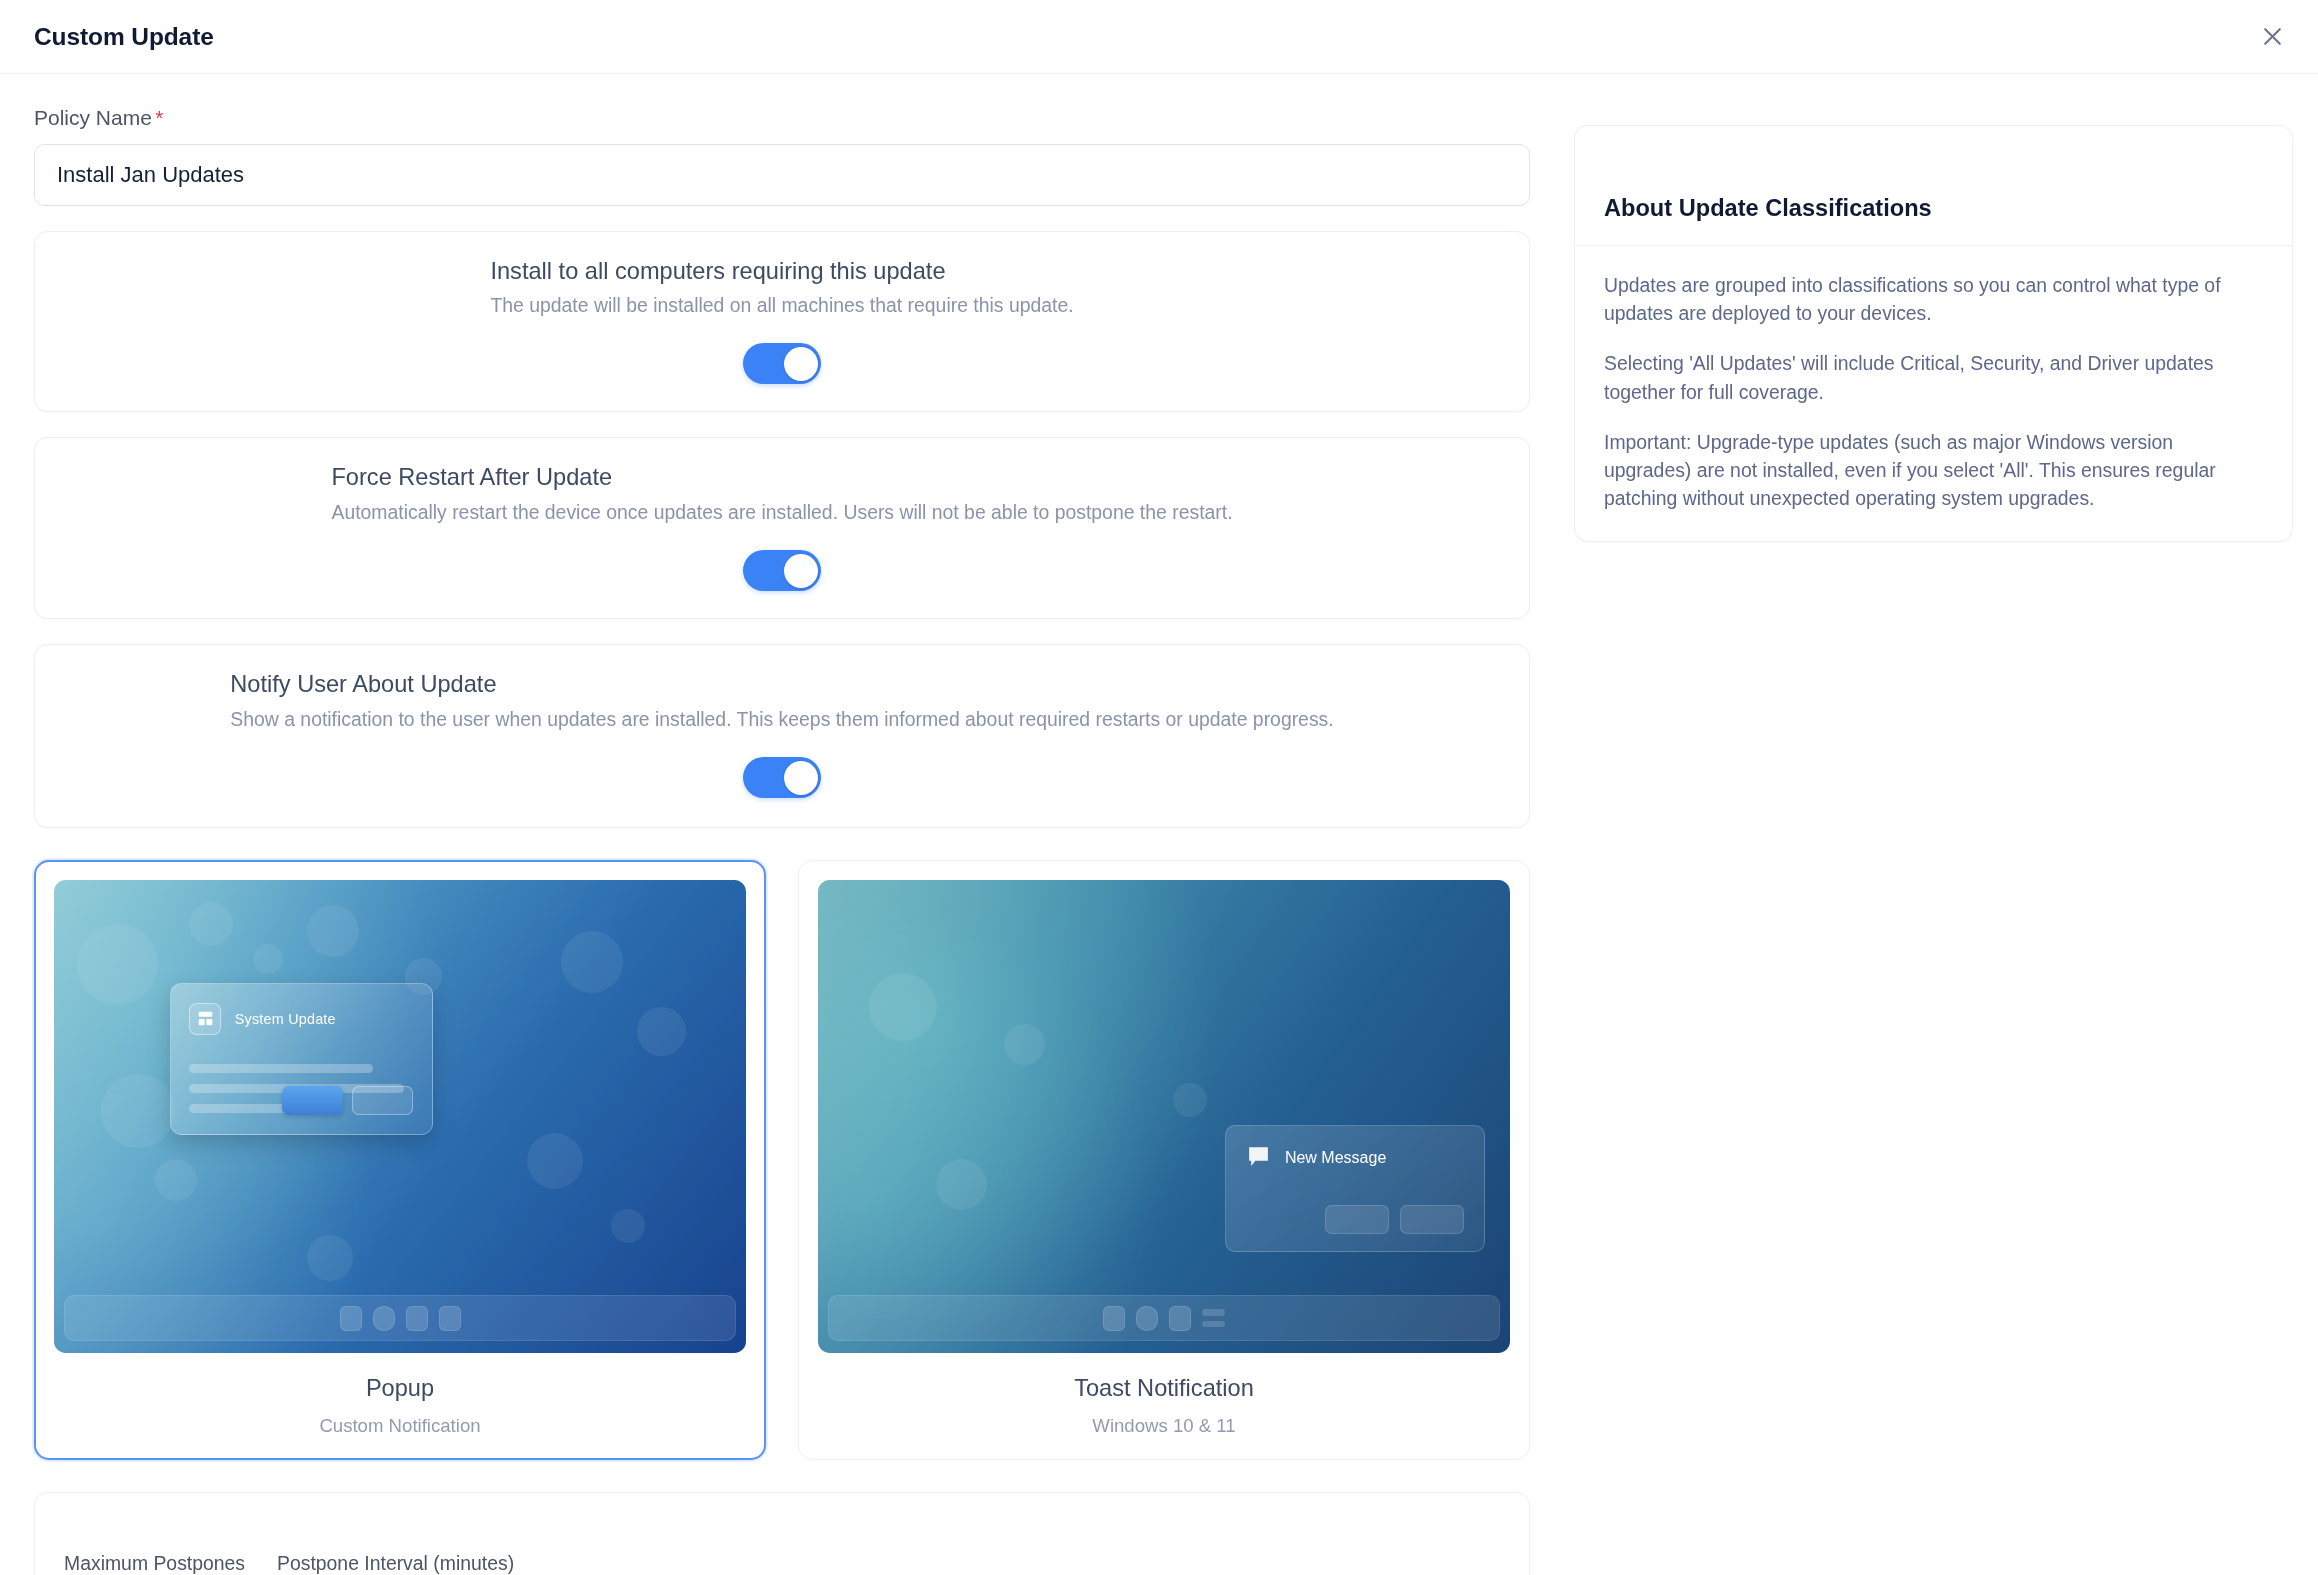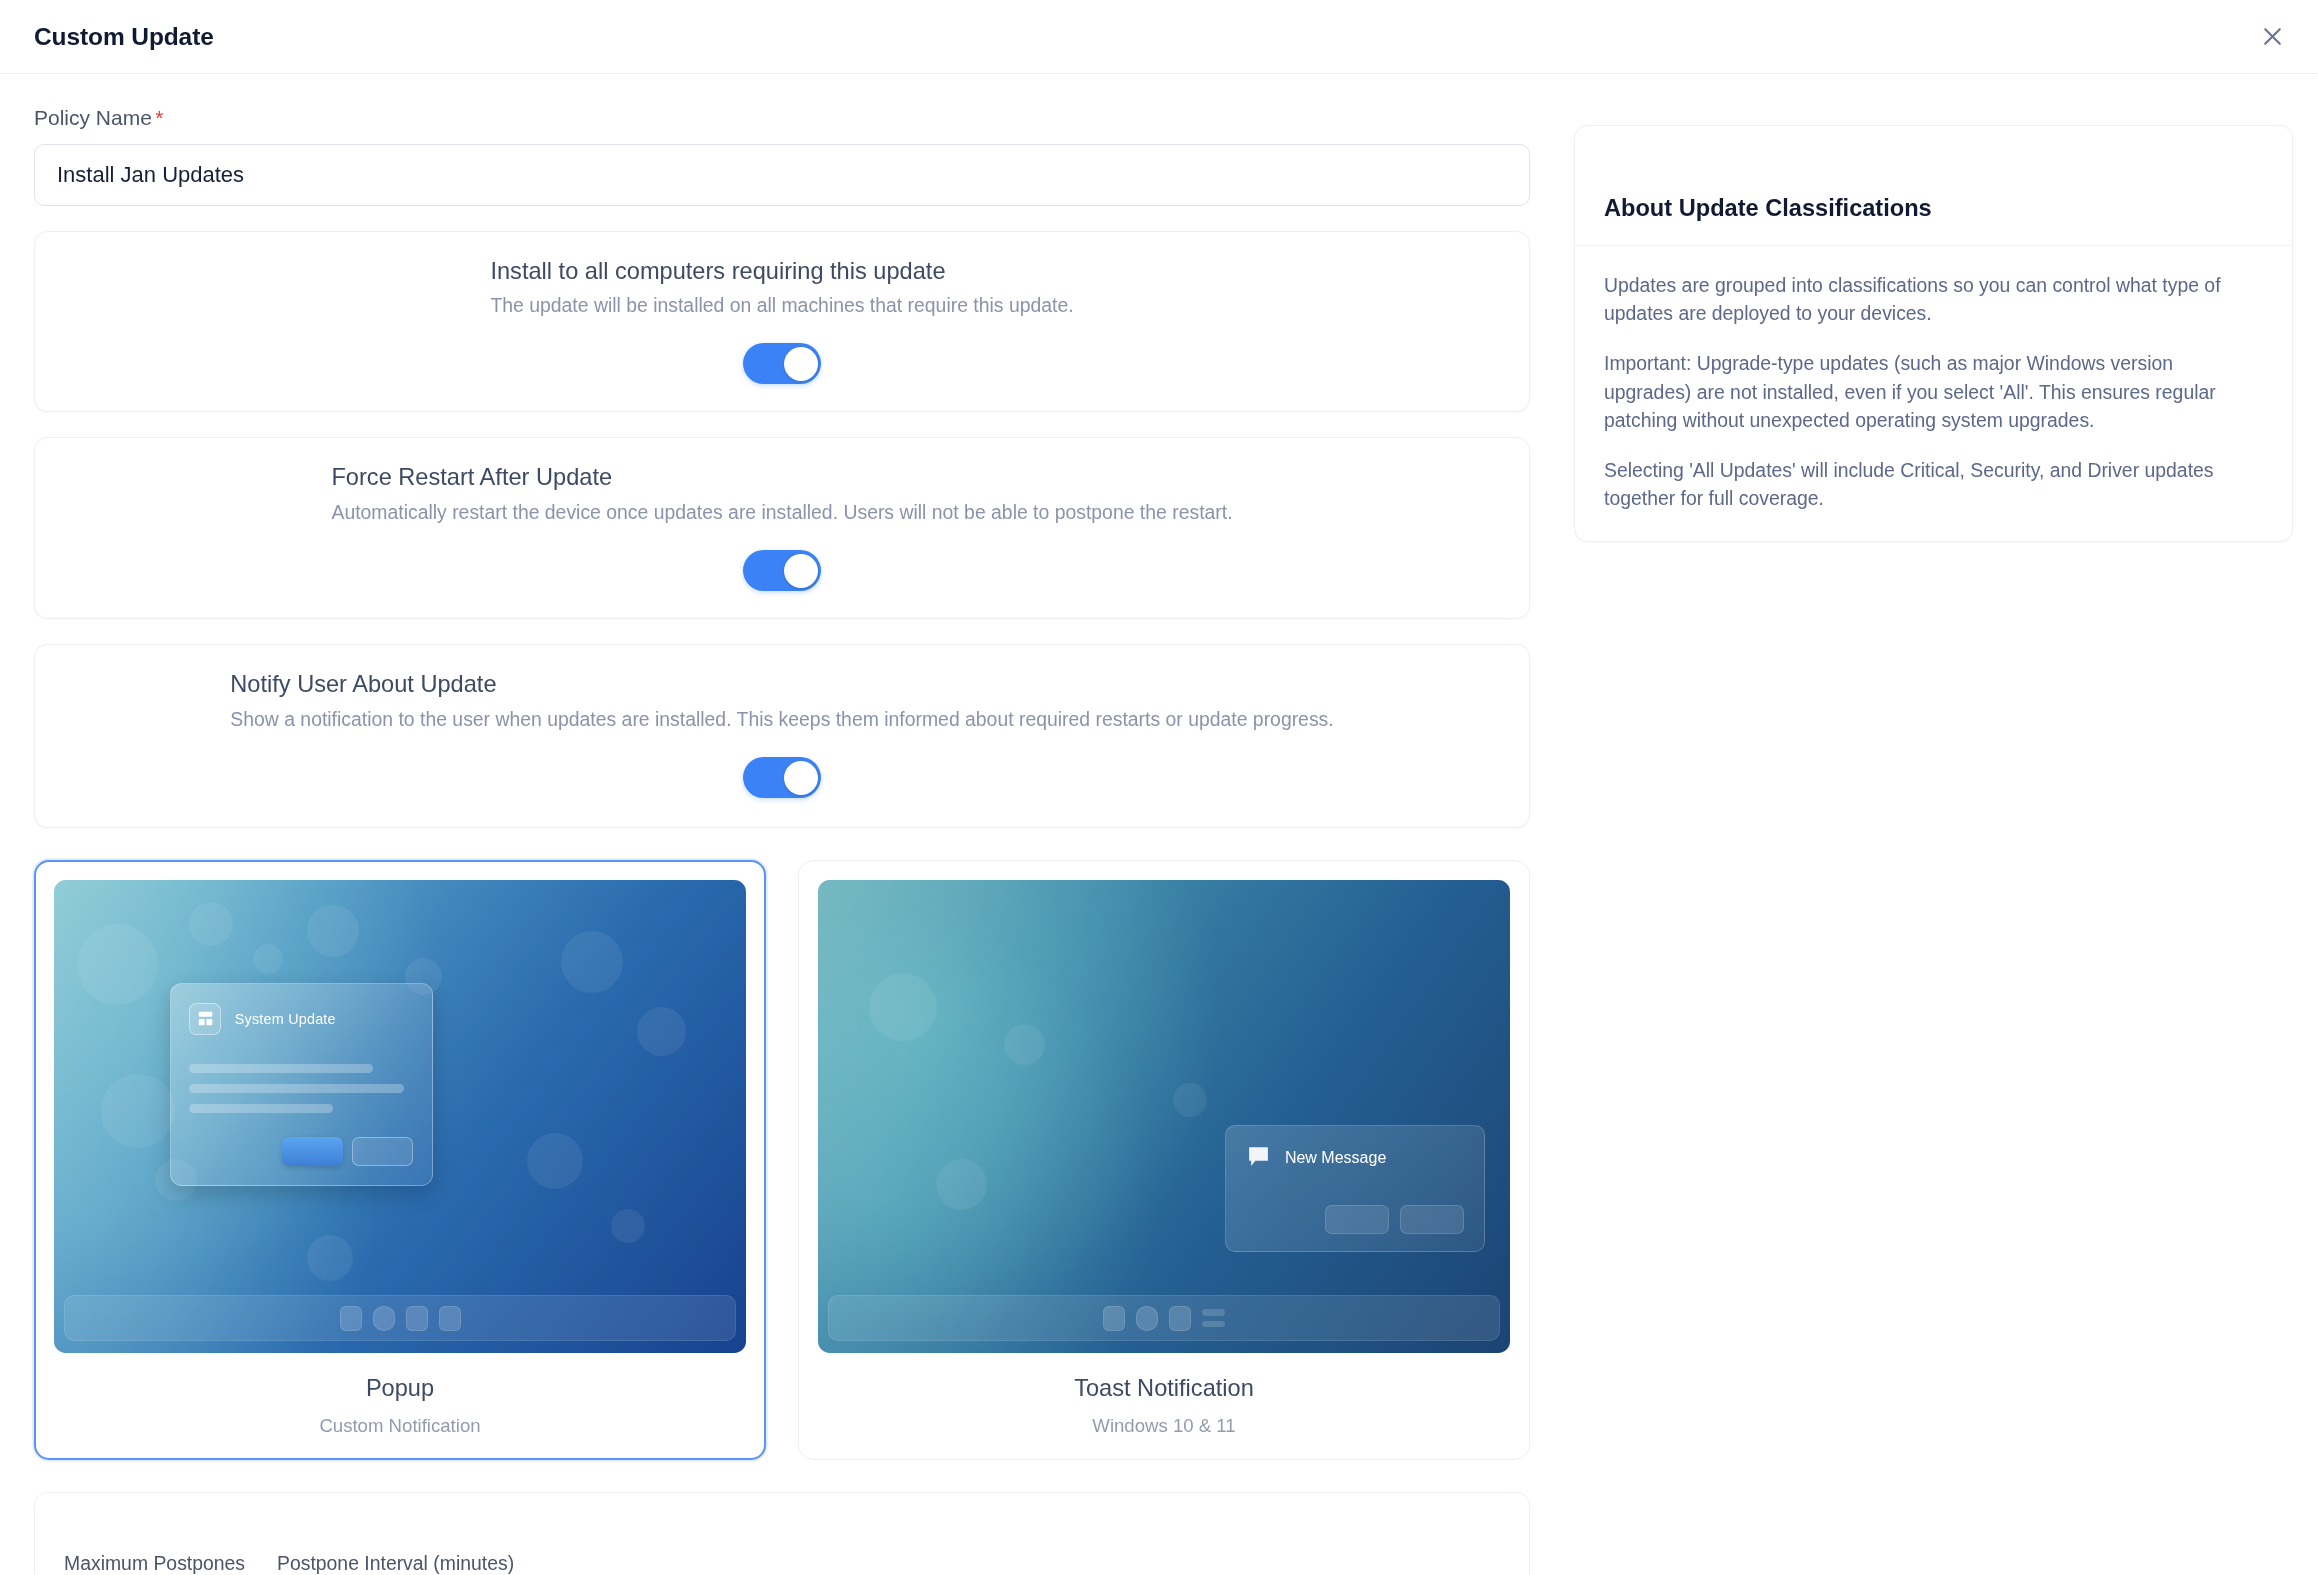--- a/index.html
+++ b/index.html
@@ -160,21 +160,21 @@
     position: absolute; inset: 0;
     background: linear-gradient(118deg, rgba(255,255,255,0.16) 0%, rgba(255,255,255,0.04) 26%, rgba(255,255,255,0) 46%);
     pointer-events: none;
   }
   .bokeh { position: absolute; border-radius: 50%; background: rgba(255,255,255,0.07); }
 
   
   .popup-win {
     position: absolute;
     left: 116px; top: 103px;
-    width: 263px; height: 203px;
+    width: 263px; height: 152px;
     border-radius: 11.8px;
     background: linear-gradient(140deg, rgba(255,255,255,0.30) 0%, rgba(255,255,255,0.12) 55%, rgba(255,255,255,0.07) 100%);
     border: 0.8px solid rgba(255,255,255,0.28);
     box-shadow: 0 8.4px 22px rgba(0,0,0,0.18);
     padding: 18.6px 18.6px;
   }
   .popup-head { display: flex; align-items: center; gap: 13.5px; }
   .app-icon {
     width: 32px; height: 32px;
     border-radius: 7.6px;
@@ -454,20 +454,20 @@
 
   </div>
 
   <div class="col-right">
     <div class="info-card">
       <div class="info-head">
         <div class="info-title">About Update Classifications</div>
       </div>
       <div class="info-body">
         <p class="info-p">Updates are grouped into classifications so you can control what type of updates are deployed to your devices.</p>
+        <p class="info-p">Selecting 'All Updates' will include Critical, Security, and Driver updates together for full coverage.</p>
         <p class="info-p">Important: Upgrade-type updates (such as major Windows version upgrades) are not installed, even if you select 'All'. This ensures regular patching without unexpected operating system upgrades.</p>
-        <p class="info-p">Selecting 'All Updates' will include Critical, Security, and Driver updates together for full coverage.</p>
       </div>
     </div>
   </div>
 
 </div>
 
 
 </body></html>

